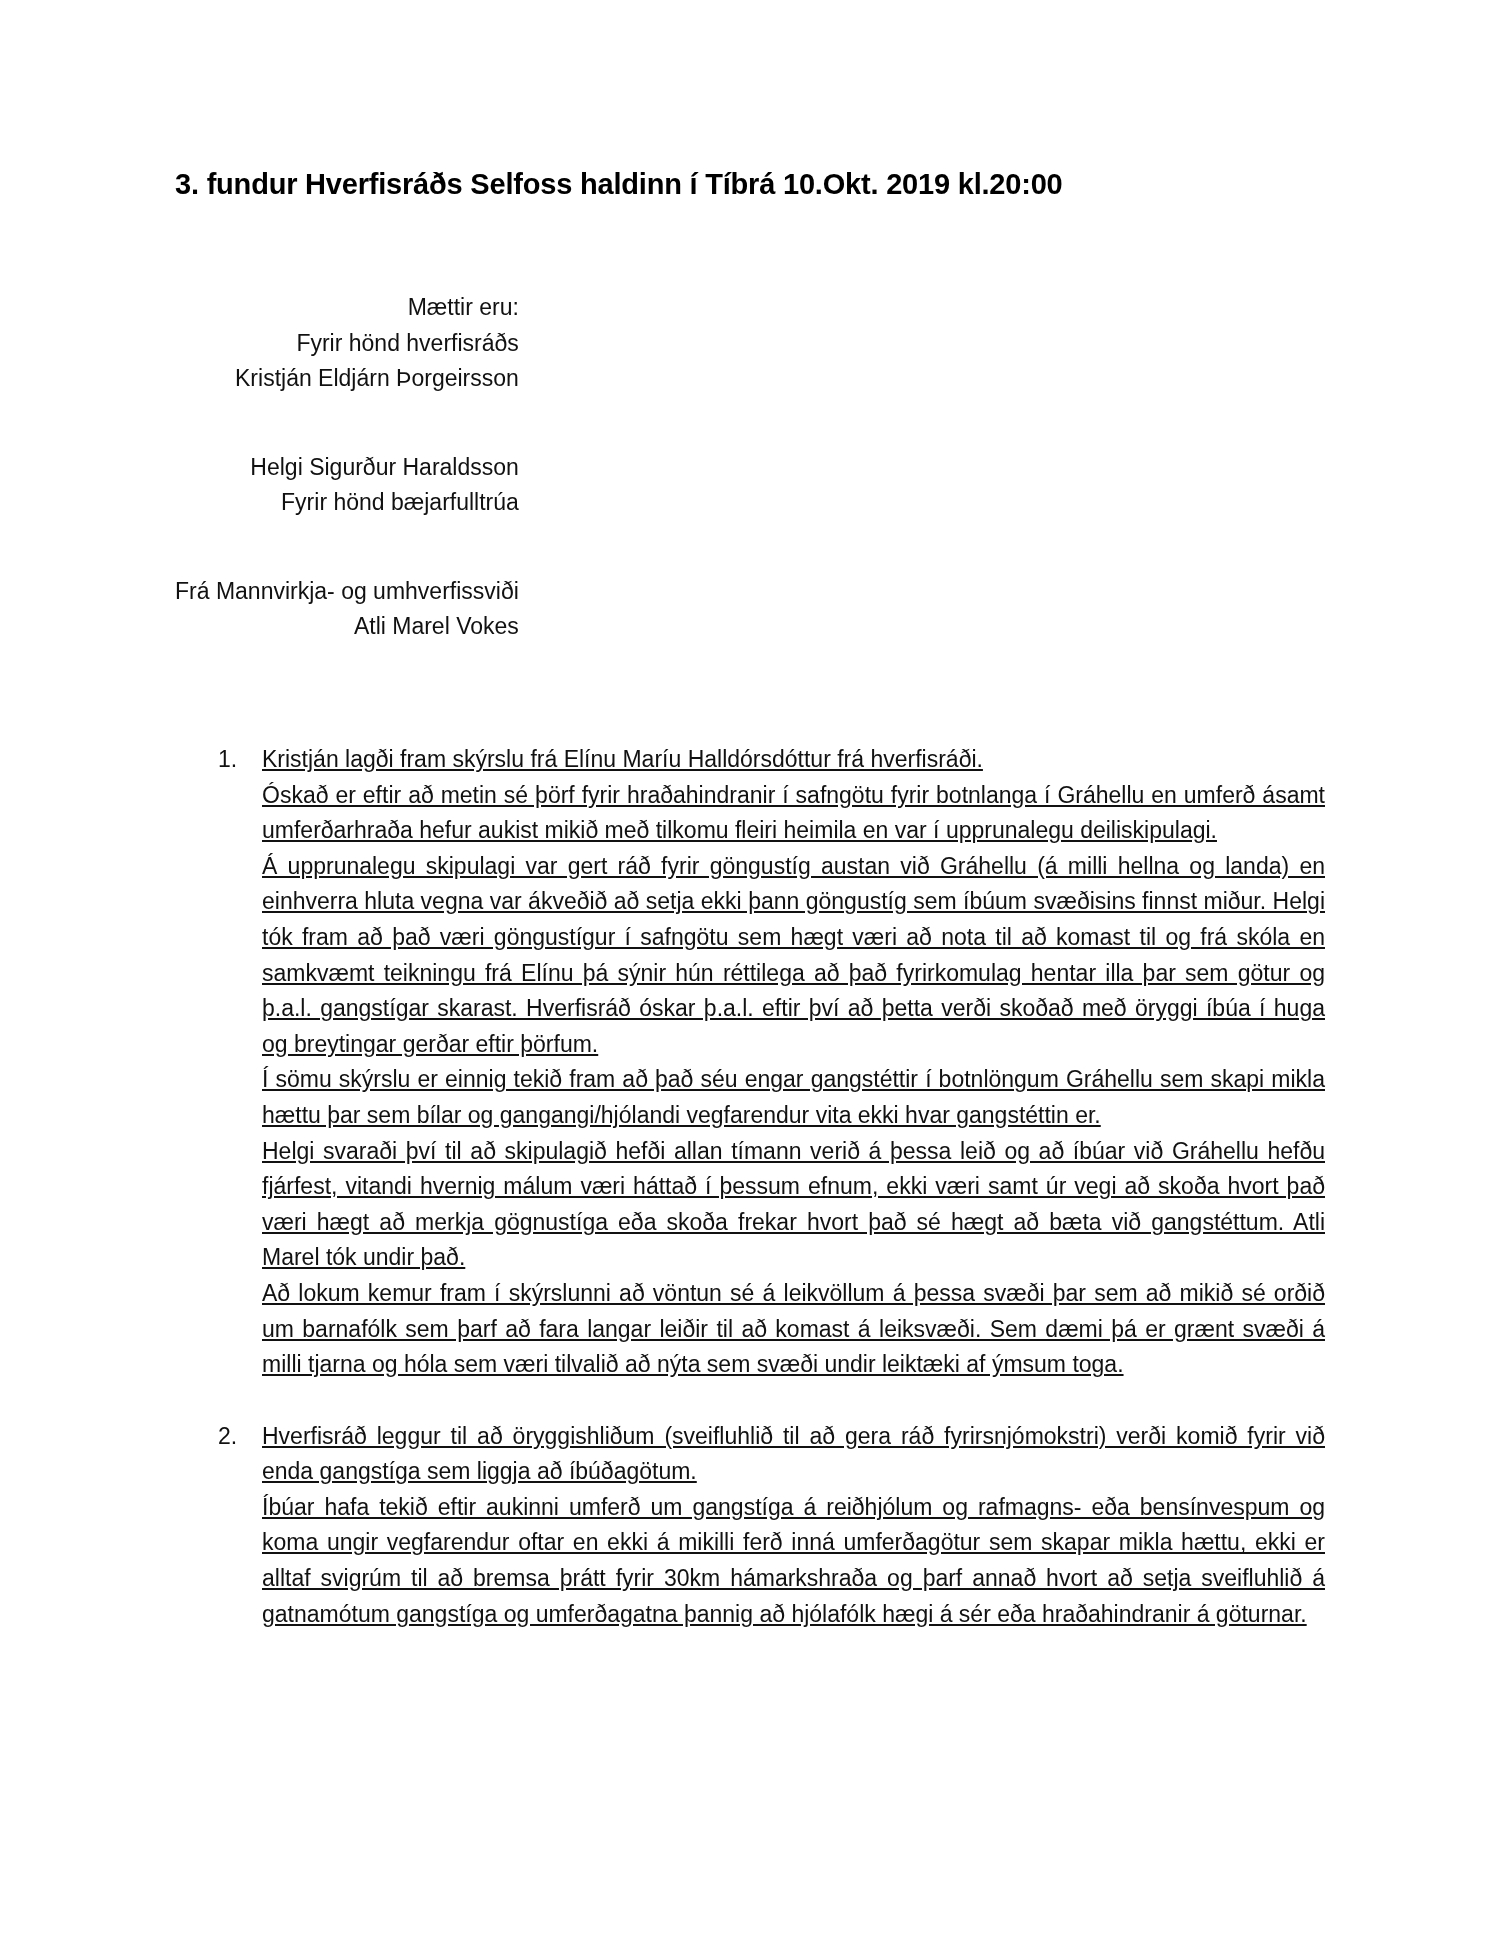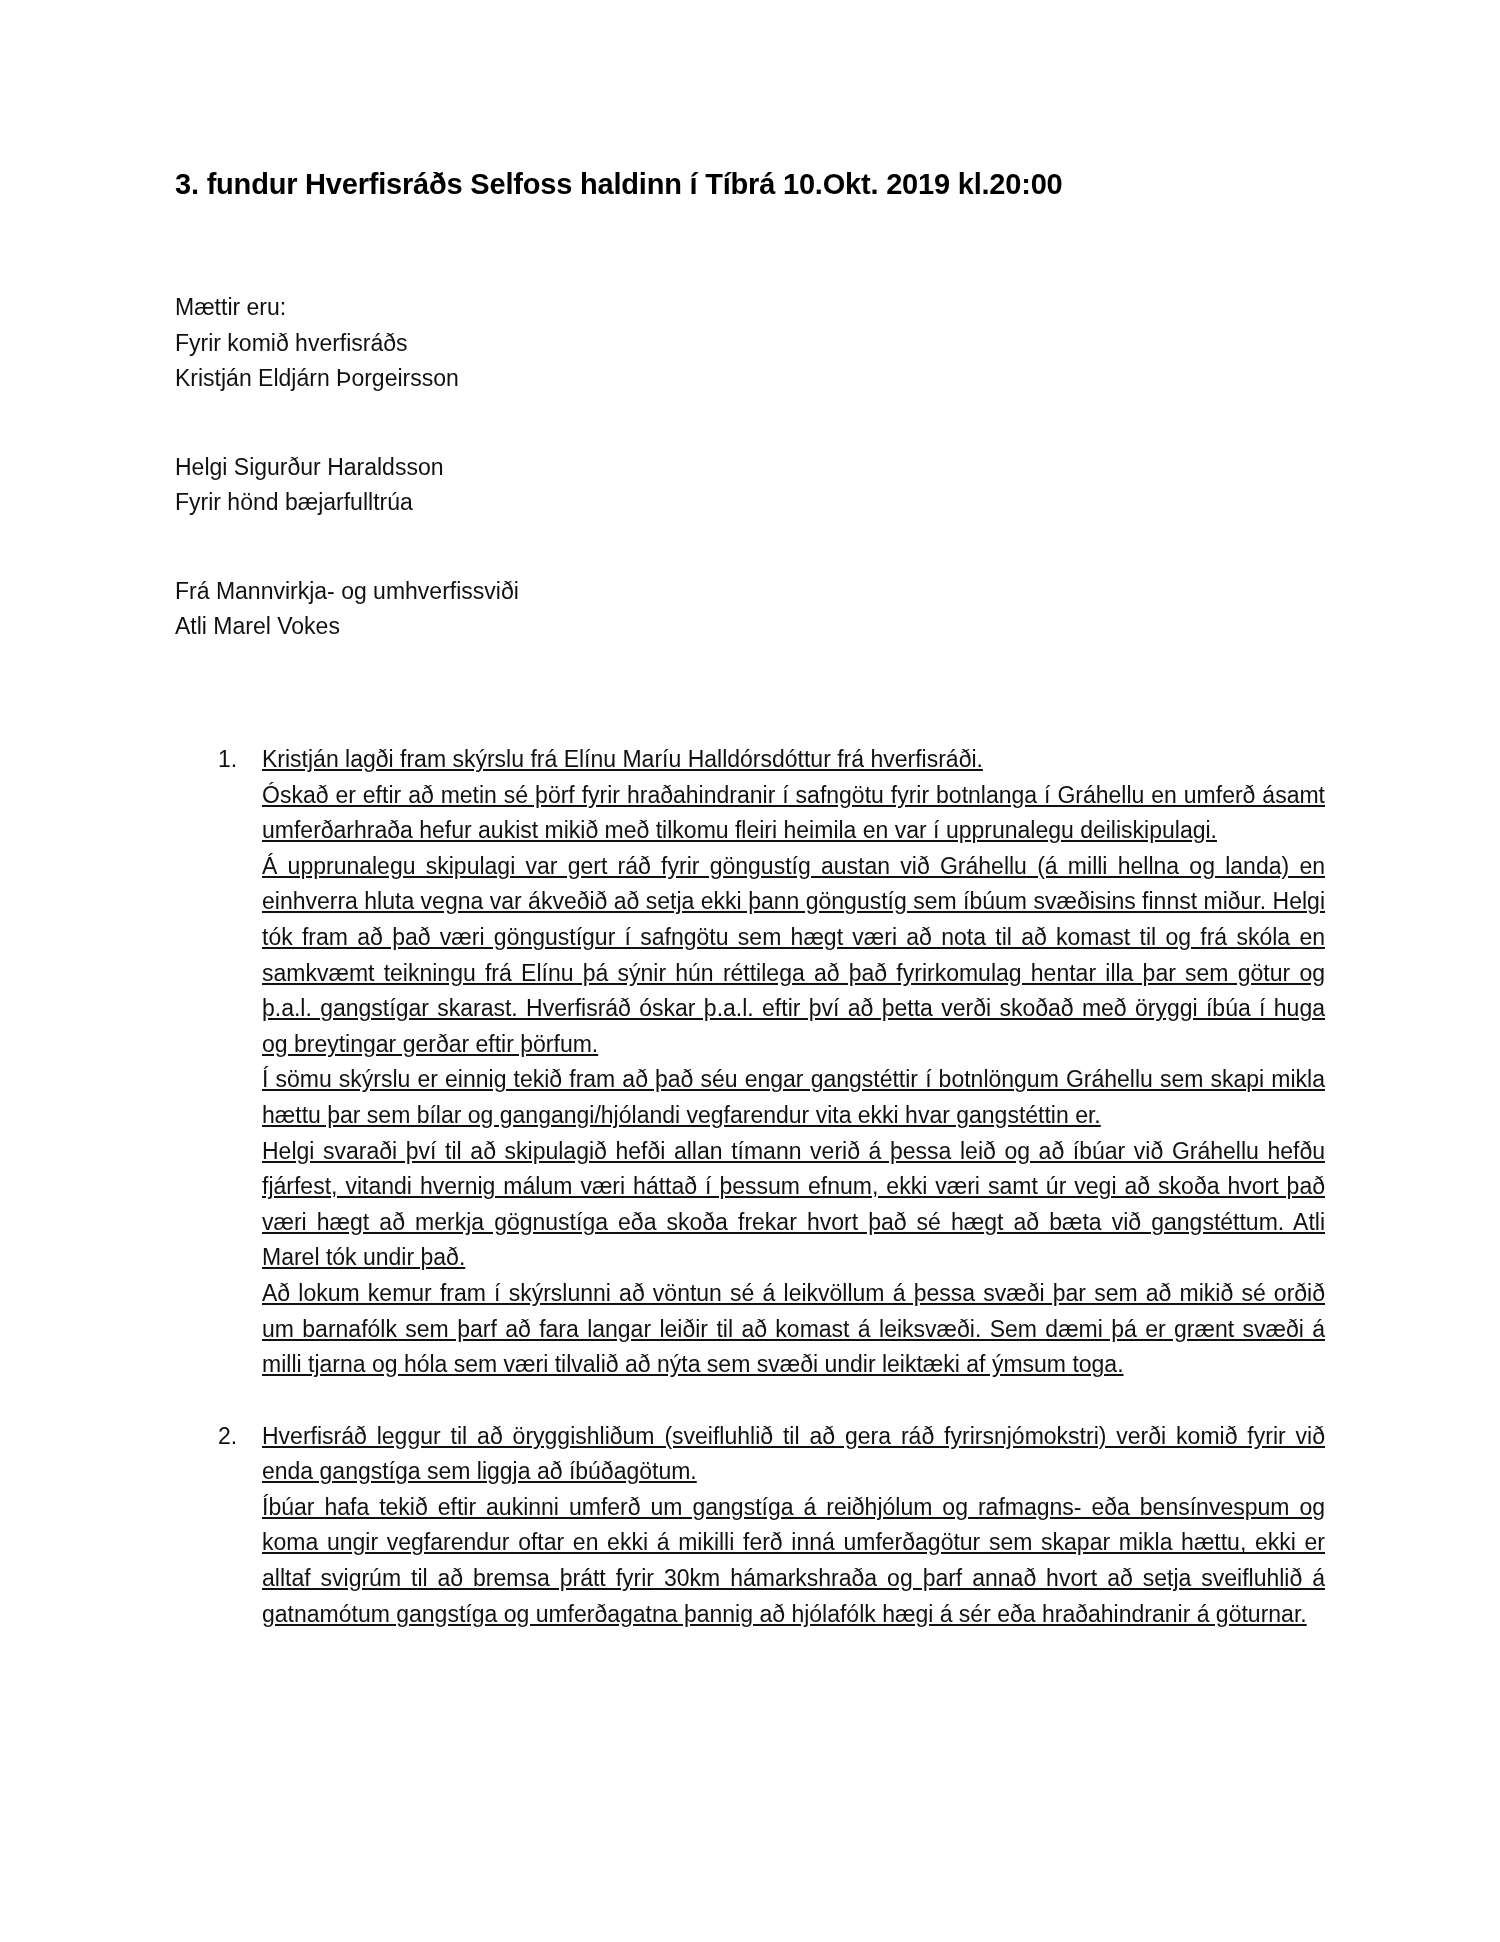--- a/index.html
+++ b/index.html
@@ -32,20 +32,21 @@
       letter-spacing: -0.2px;
       white-space: nowrap;
       color: #000;
     }
     .attendance {
       position: absolute;
       left: 175px;
       top: 290px;
       font-size: 23px;
       line-height: 35.5px;
+      text-align: right;
     }
     .attendance .line {
       display: block;
       white-space: nowrap;
     }
     .attendance .group { display: block; }
     .attendance .gap { display: block; height: 53px; }
 
     .items {
       position: absolute;
@@ -80,21 +81,21 @@
 <body>
 
 <div class="page">
 
   <h1 class="title">3. fundur Hverfisráðs Selfoss haldinn í Tíbrá 10.Okt. 2019 kl.20:00</h1>
 
   <div class="attendance">
     <span class="line">Mættir eru:</span>
 
     <div class="group">
-      <span class="line">Fyrir komið hverfisráðs</span>
+      <span class="line">Fyrir hönd hverfisráðs</span>
       <span class="line">Kristján Eldjárn Þorgeirsson</span>
     </div>
 
     <span class="gap"></span>
 
     <div class="group">
       <span class="line">Helgi Sigurður Haraldsson</span>
       <span class="line">Fyrir hönd bæjarfulltrúa</span>
     </div>
 

